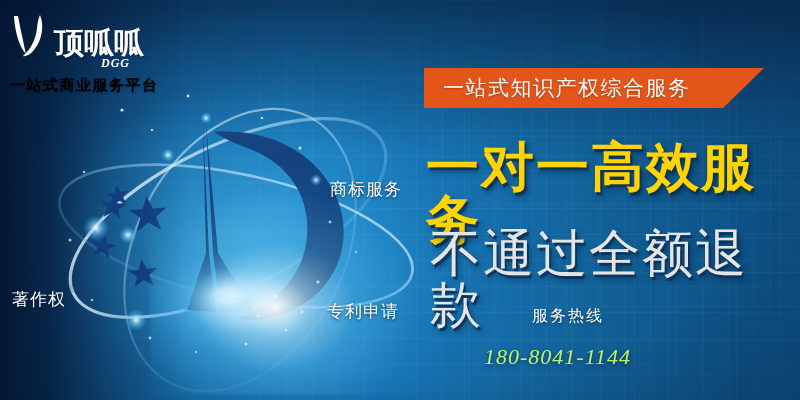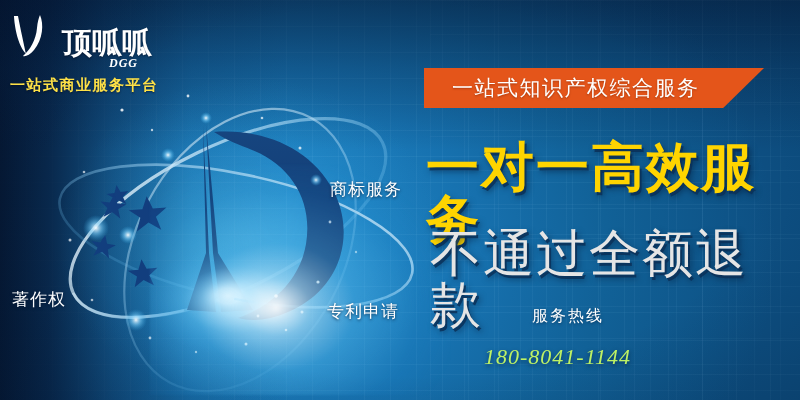--- a/index.html
+++ b/index.html
@@ -71,21 +71,21 @@
   .emblem-svg { position: absolute; left: 0; top: 0; }
 
   
   .logo {
     position: absolute;
     left: 10px; top: 12px;
     width: 180px;
   }
   .logo-row { display: flex; align-items: flex-end; }
   .logo-mark { width: 38px; height: 46px; flex: 0 0 auto; }
-  .logo-wordwrap { position: relative; margin-left: 14px; }
+  .logo-wordwrap { position: relative; margin-left: 6px; }
   .logo-word {
     font-family: "DejaVu Sans", sans-serif;
     font-size: 30px;
     font-weight: bold;
     color: #ffffff;
     letter-spacing: 0px;
     line-height: 1;
     text-shadow: 0 1px 2px rgba(0,10,30,0.6);
   }
   .logo-dgg {
@@ -96,21 +96,21 @@
     font-weight: bold;
     font-size: 12px;
     color: #ffffff;
     letter-spacing: 1px;
   }
   .logo-tagline {
     margin-top: 18px;
     font-family: "DejaVu Sans", sans-serif;
     font-size: 15px;
     font-weight: bold;
-    color: #fde047;
+    color: #000000;
     letter-spacing: 1.5px;
     text-shadow: 0 1px 2px rgba(0,10,30,0.55);
   }
 
   
   .glabel {
     position: absolute;
     font-family: "DejaVu Sans", sans-serif;
     font-size: 17px;
     color: #ffffff;
@@ -133,21 +133,21 @@
   }
   .ribbon-shape {
     position: absolute; inset: 0;
     background: #e4551a;
     clip-path: polygon(0 0, 100% 0, 88% 100%, 0 100%);
     box-shadow: 0 2px 5px rgba(2,20,45,0.35);
   }
   .ribbon-text {
     position: absolute; inset: 0;
     display: flex; align-items: center;
-    padding-left: 28px;
+    padding-left: 19px;
     font-family: "DejaVu Sans", sans-serif;
     font-size: 21px;
     color: #ffffff;
     letter-spacing: 1.5px;
     text-shadow: 0 1px 2px rgba(90,25,0,0.45);
   }
 
   .headline {
     position: absolute;
     left: 2px; top: 140px;

